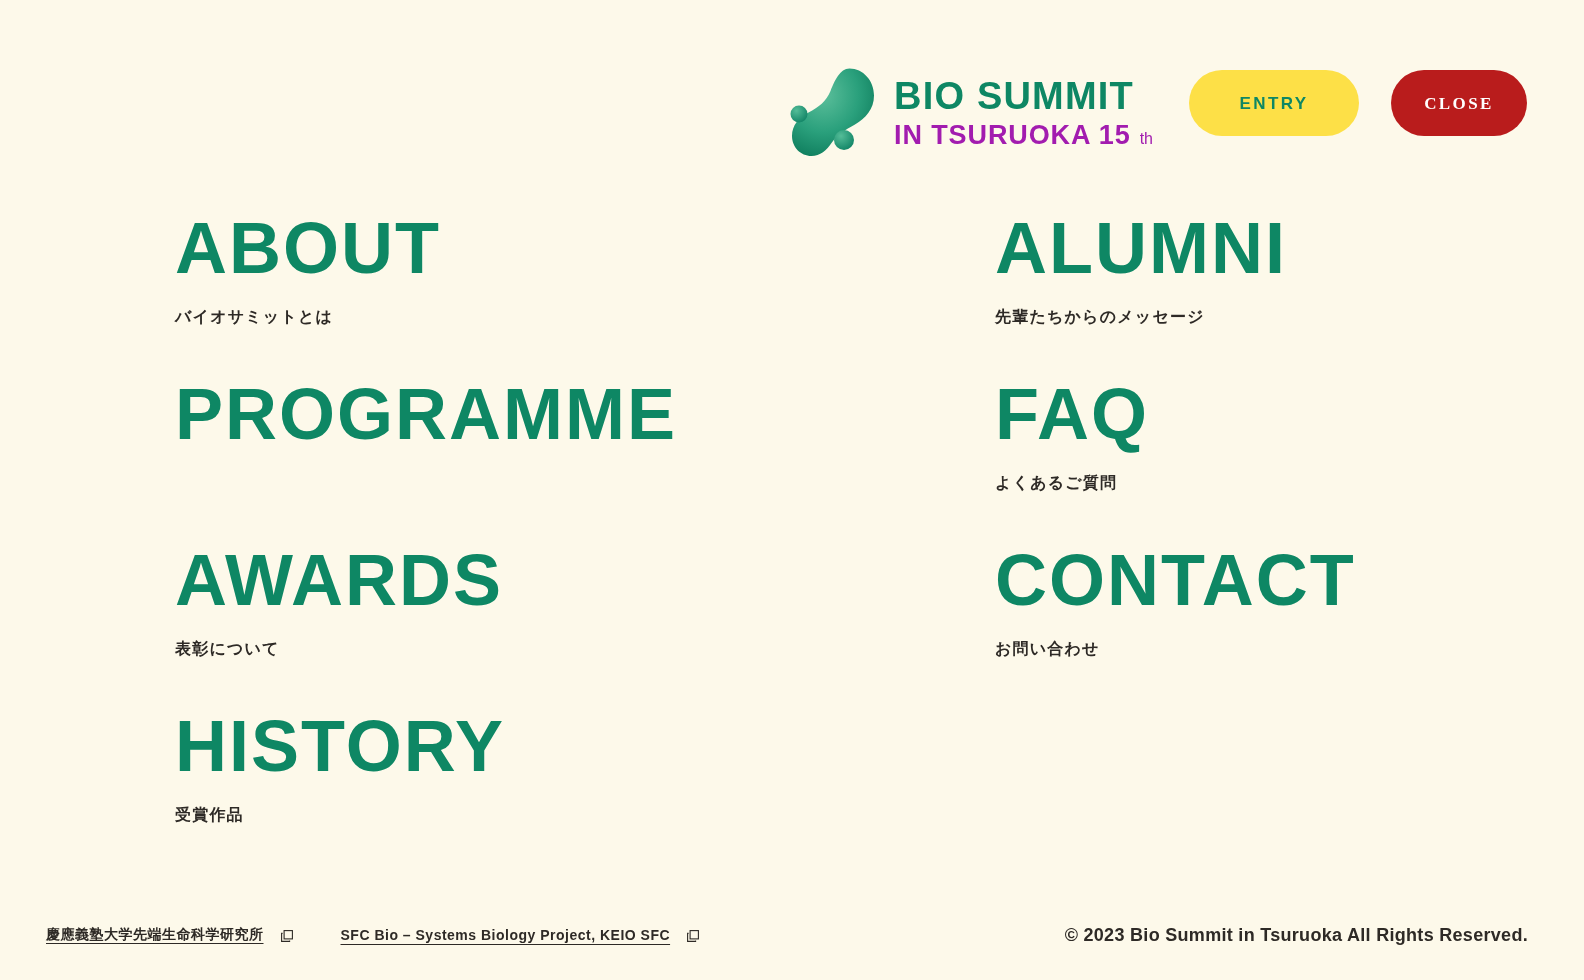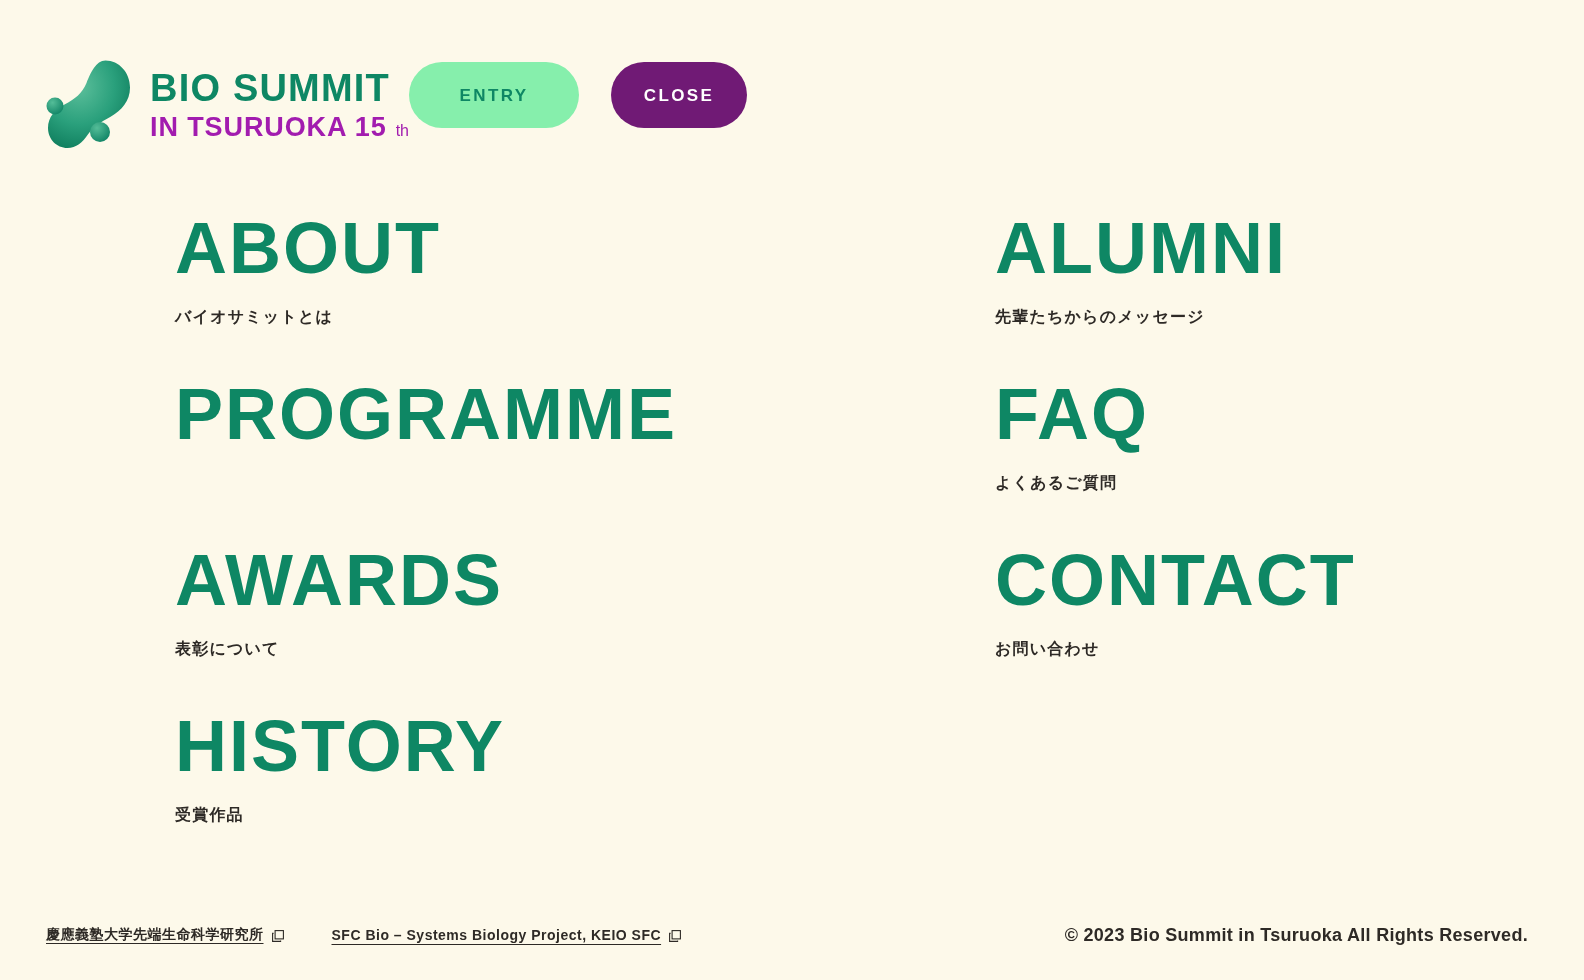--- a/index.html
+++ b/index.html
@@ -14,25 +14,26 @@
   body {
     background: #fdf9ea;
     font-family: "Liberation Sans", "DejaVu Sans", sans-serif;
     color: #2b2a26;
     position: relative;
   }
 
   
   .site-header {
     position: absolute;
-    top: 4px; left: 0; right: 0;
+    top: 12px; left: 0; right: 0;
     height: 185px;
     display: flex;
     align-items: flex-start;
-    justify-content: flex-start;
+    justify-content: flex-end;
+    gap: 36px;
   }
 
   .brand {
     display: flex;
     align-items: center;
     gap: 16px;
     margin-left: 42px;
     margin-top: 48px;
     text-decoration: none;
   }
@@ -95,28 +96,29 @@
     cursor: pointer;
     display: inline-flex;
     align-items: center;
     justify-content: center;
     height: 66px;
     line-height: 1;
   }
 
   .btn-entry {
     width: 170px;
-    background: #86efac;
+    background: #fde047;
     color: #0e8764;
   }
 
   .btn-close {
     width: 136px;
-    background: #701a75;
+    background: #b91c1c;
     color: #ffffff;
+    font-family: Liberation Serif, serif;
   }
 
   
   .nav-grid {
     position: absolute;
     top: 190px;
     left: 175px;
     width: 1320px;
     display: grid;
     grid-template-columns: 820px 1fr;
@@ -163,21 +165,21 @@
 
   .footer-links {
     display: flex;
     align-items: center;
     gap: 48px;
   }
 
   .footer-link {
     display: inline-flex;
     align-items: center;
-    gap: 8px;
+    gap: 17px;
     font-size: 14px;
     font-weight: 700;
     letter-spacing: 0.5px;
     color: #2e2a26;
     text-decoration: none;
   }
 
   .footer-link .link-text {
     text-decoration: underline;
     text-underline-offset: 4px;

